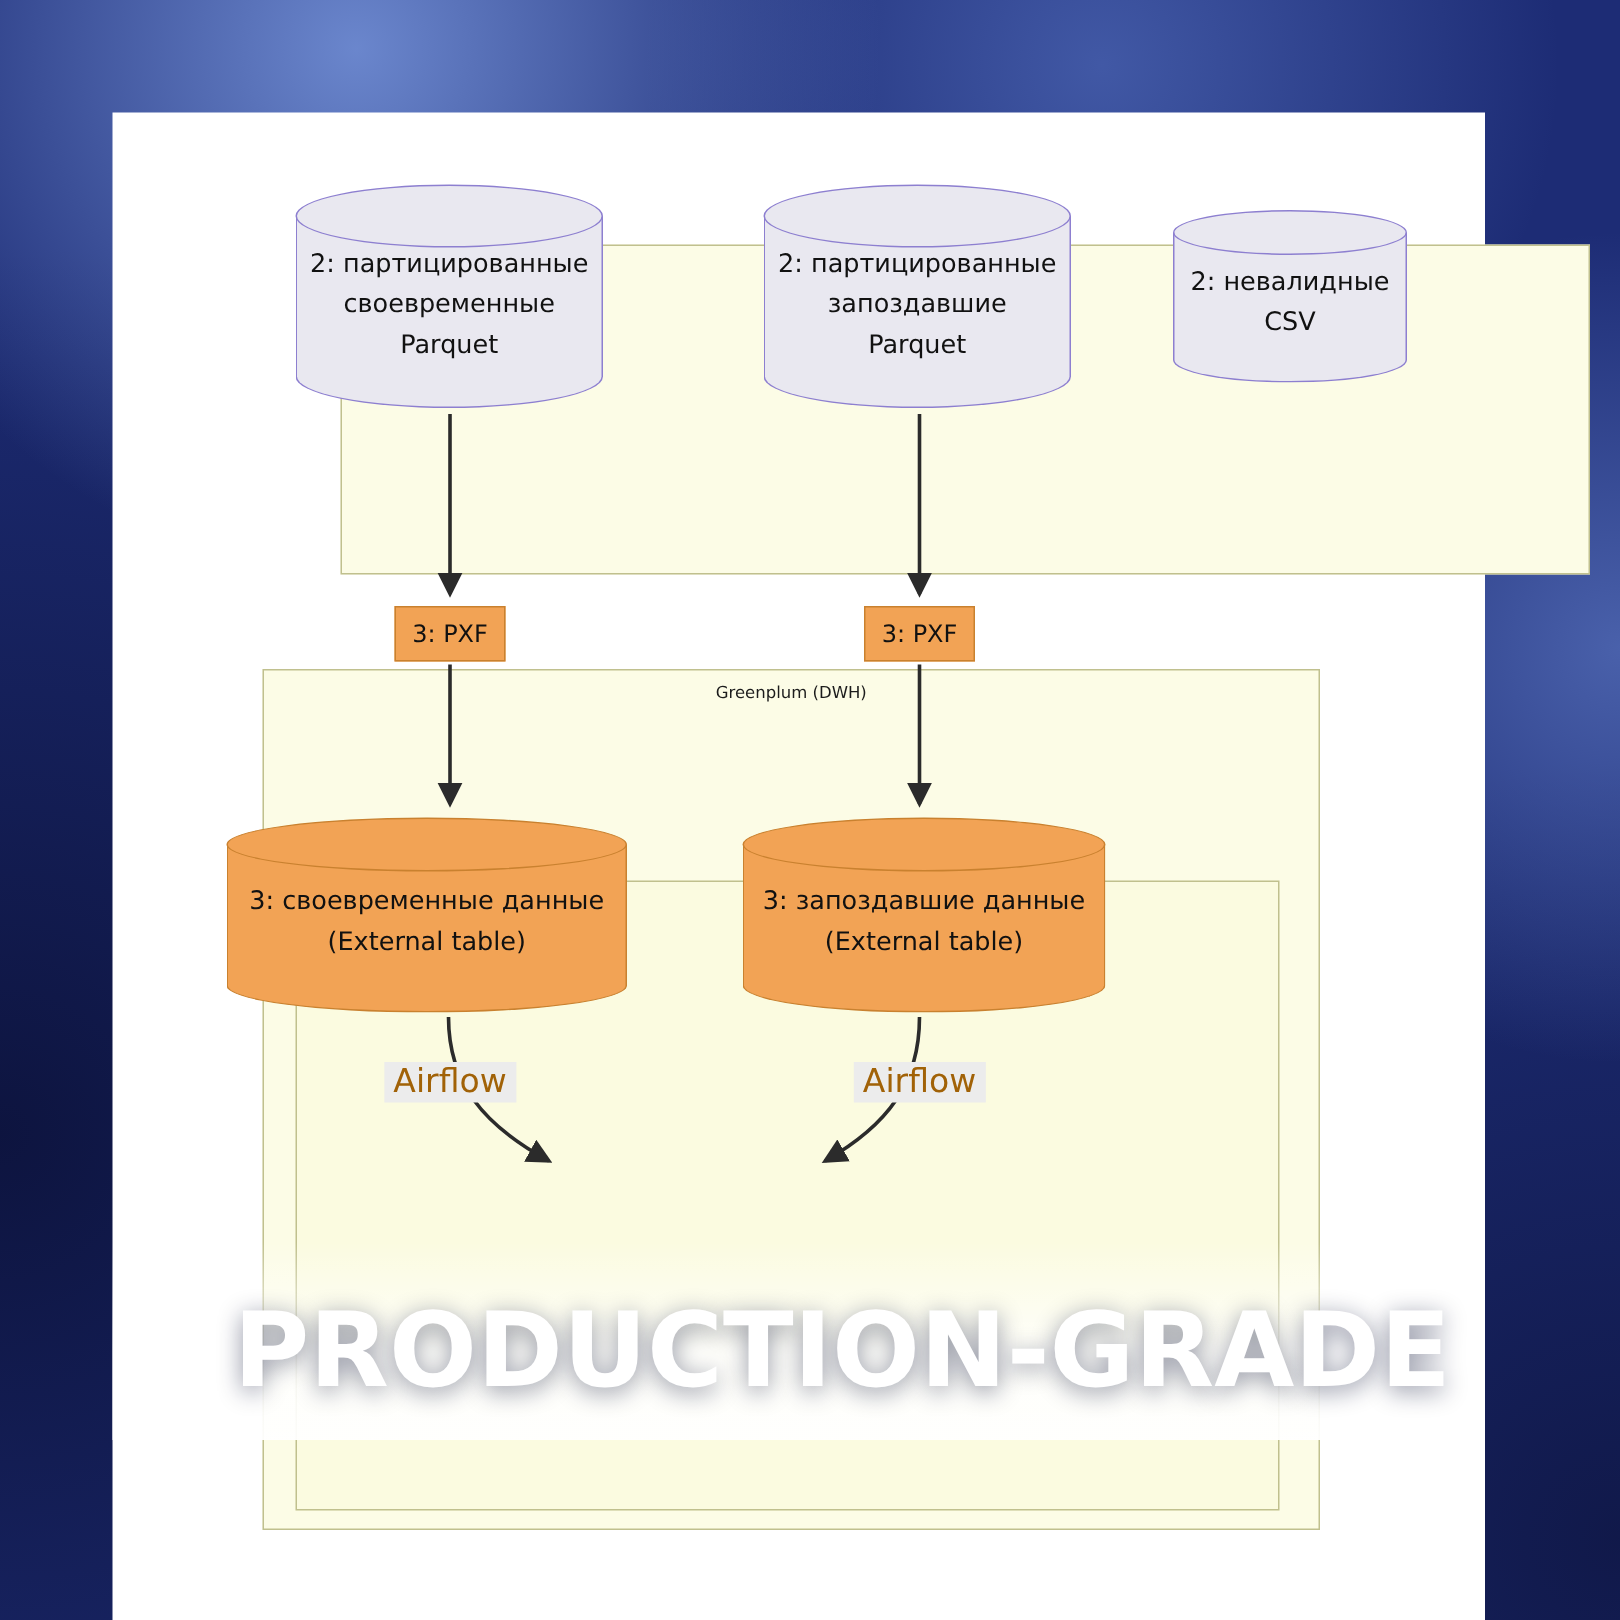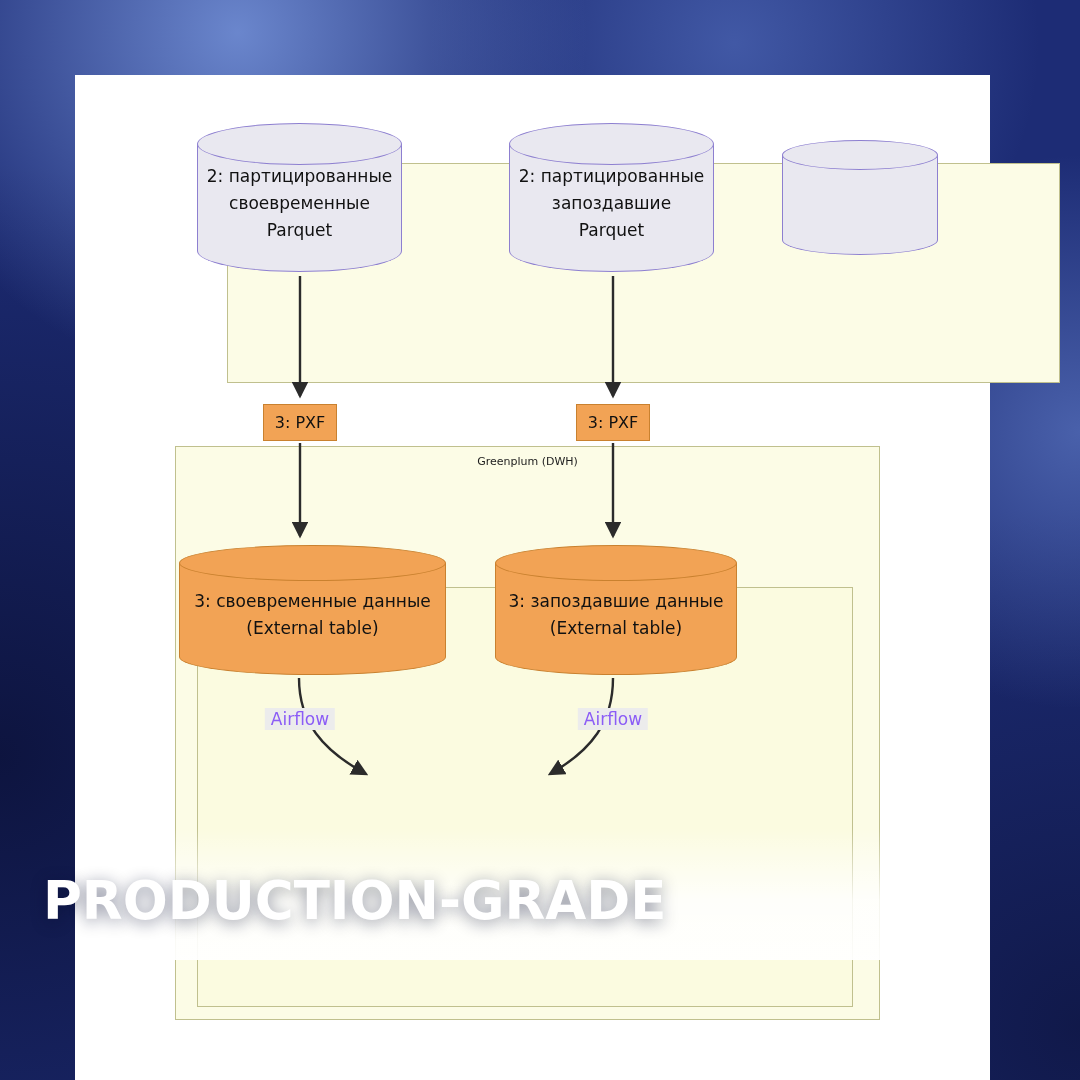--- a/index.html
+++ b/index.html
@@ -63,32 +63,32 @@
     position:absolute;width:74px;height:37px;box-sizing:border-box;
     background:var(--orange-fill,#f2a355);border:1.6px solid var(--orange-border,#c9812f);
     display:flex;align-items:center;justify-content:center;
     font-size:16px;color:#111;z-index:3;
   }
 
   .arrows{position:absolute;inset:0;width:1080px;height:1080px;pointer-events:none;z-index:4;}
 
   .flow-label{
     position:absolute;transform:translateX(-50%);
-    background:var(--label-bg,#ececec);color:#8b5cf6;
-    font-size:17px;padding:1px 6px;z-index:5;
+    background:var(--label-bg,#ececec);color:#a16207;
+    font-size:22px;padding:1px 6px;z-index:5;
   }
 
   .fade{
     position:absolute;left:75px;top:828px;width:915px;height:132px;z-index:6;
     background:linear-gradient(to bottom, rgba(255,255,255,0) 0%, rgba(255,255,255,.85) 55%, rgba(255,255,255,.95) 100%);
   }
 
   .overlay-title{
-    position:absolute;left:0;right:0;top:856px;z-index:8;text-align:left;
-    color:var(--overlay-text,#fff);font-weight:800;font-size:53px;line-height:90px;
+    position:absolute;left:0;right:0;top:856px;z-index:8;text-align:center;
+    color:var(--overlay-text,#fff);font-weight:800;font-size:69px;line-height:90px;
     letter-spacing:0px;text-shadow:0 3px 16px rgba(8,15,50,.45);
     font-family:"DejaVu Sans","Liberation Sans",sans-serif;
     padding-left:43px;
   }
 </style>
 </head>
 <body>
 
 <div class="stage">
   <div class="bg"></div>
@@ -111,34 +111,36 @@
       <div class="tube"></div>
       <div class="cap"></div>
       <div class="txt">2: партицированные
 запоздавшие
 Parquet</div>
     </div>
 
     <div class="cyl gray small" style="left:707px;top:65px;width:156px;height:115px;">
       <div class="tube"></div>
       <div class="cap"></div>
+      <div class="txt">2: невалидные
+CSV</div>
     </div>
 
     <div class="panel gp">
       <div class="panel-title">Greenplum (DWH)</div>
     </div>
 
     <div class="pxf" style="left:188px;top:329px;">3: PXF</div>
     <div class="pxf" style="left:501px;top:329px;">3: PXF</div>
 
     <div class="panel stg">
       <div class="panel-title">stg слой</div>
     </div>
 
-    <div class="cyl orange mid" style="left:104px;top:470px;width:267px;height:130px;">
+    <div class="cyl orange mid" style="left:76px;top:470px;width:267px;height:130px;">
       <div class="tube"></div>
       <div class="cap"></div>
       <div class="txt">3: своевременные данные
 (External table)</div>
     </div>
 
     <div class="cyl orange mid" style="left:420px;top:470px;width:242px;height:130px;text-decoration:underline;">
       <div class="tube"></div>
       <div class="cap"></div>
       <div class="txt">3: запоздавшие данные

